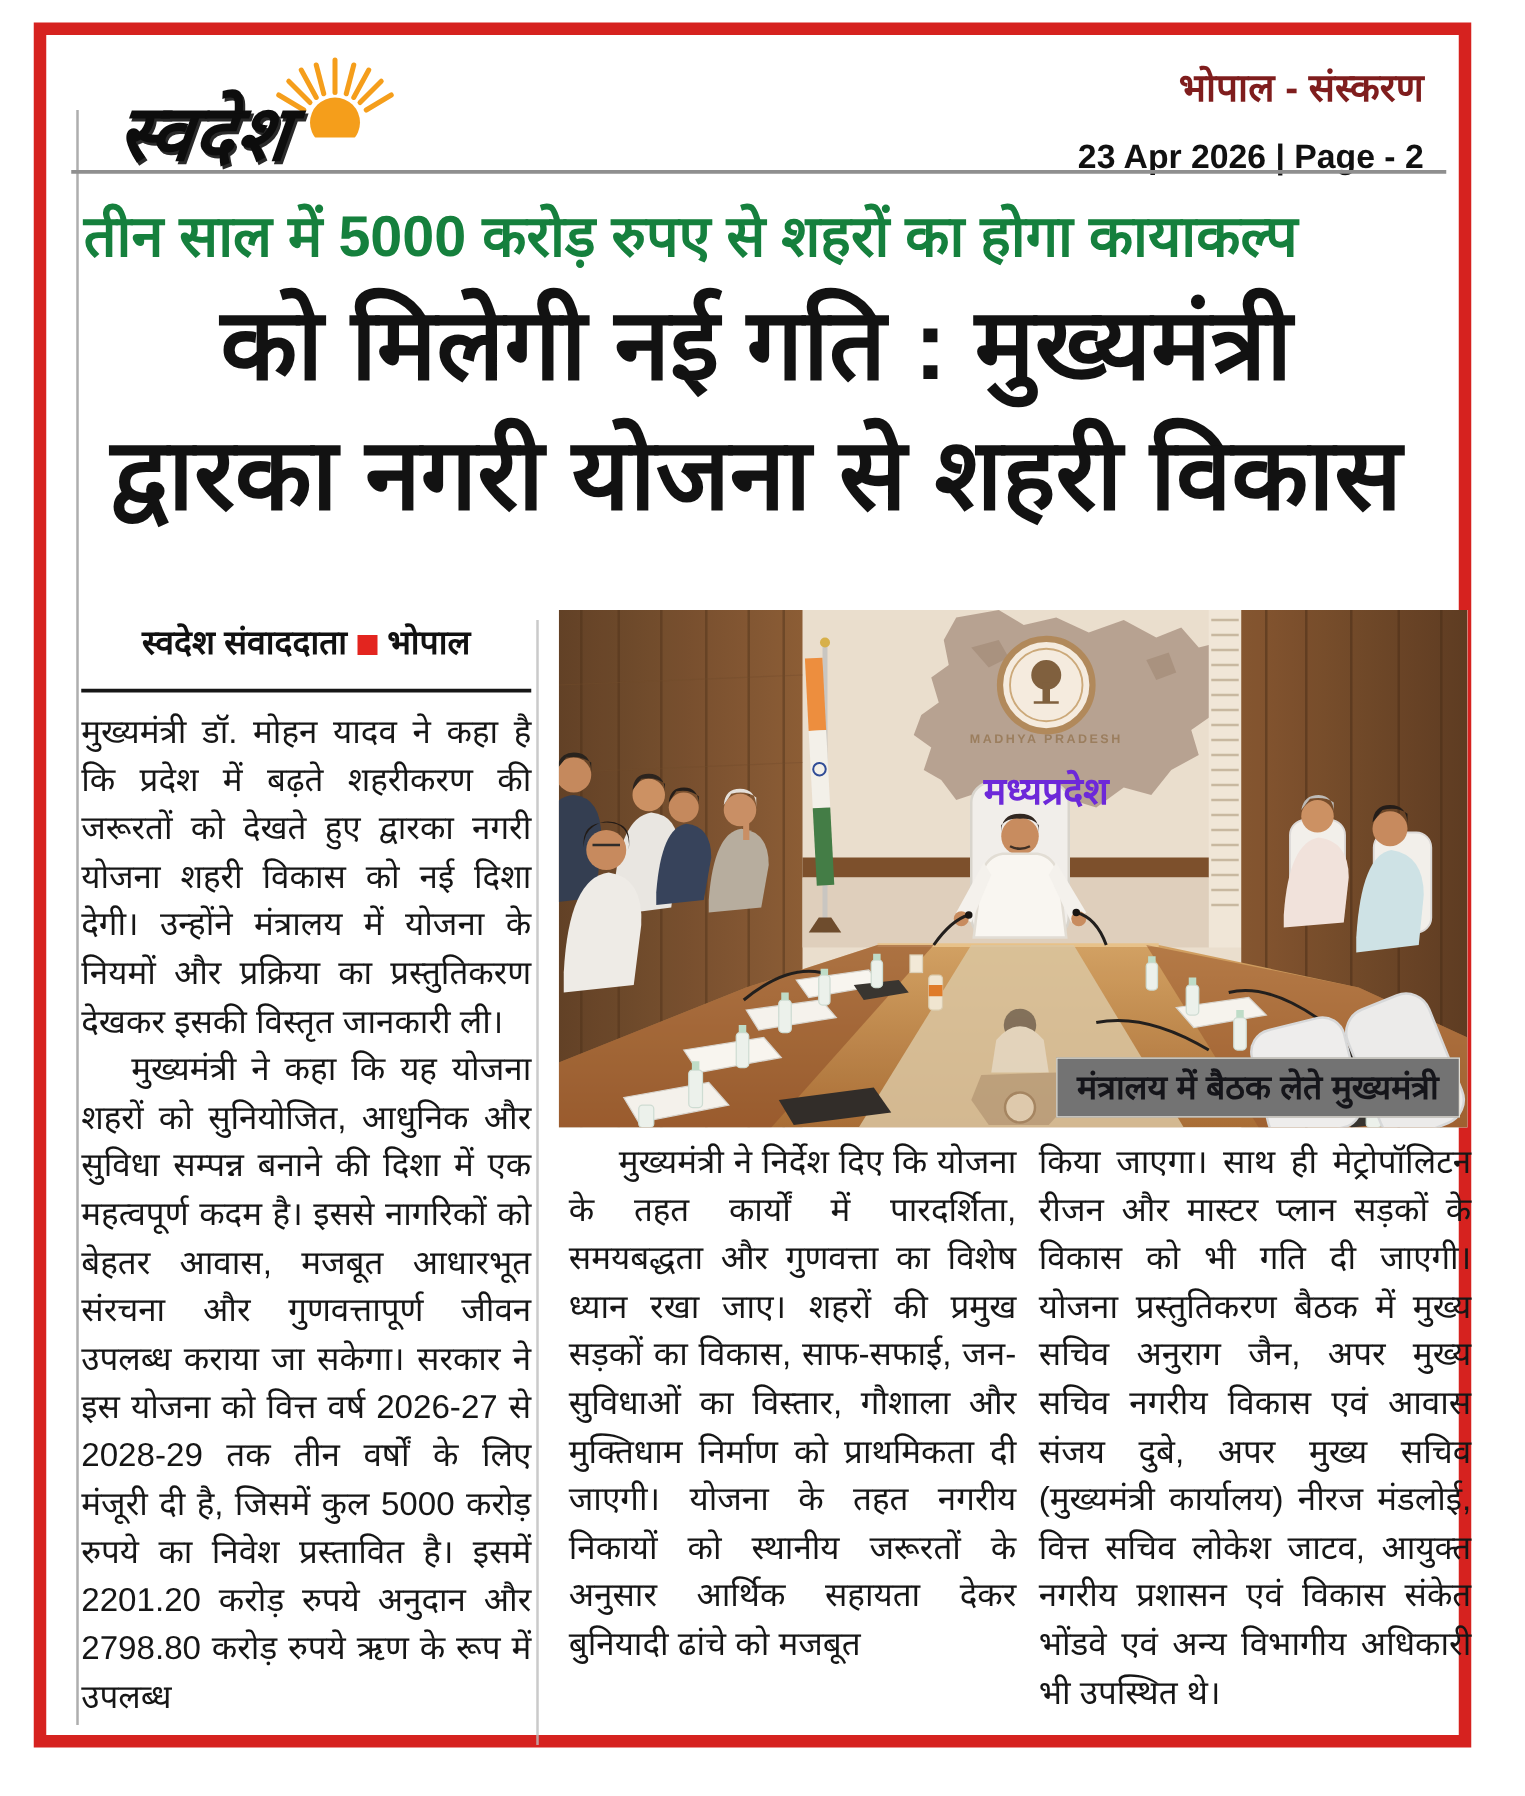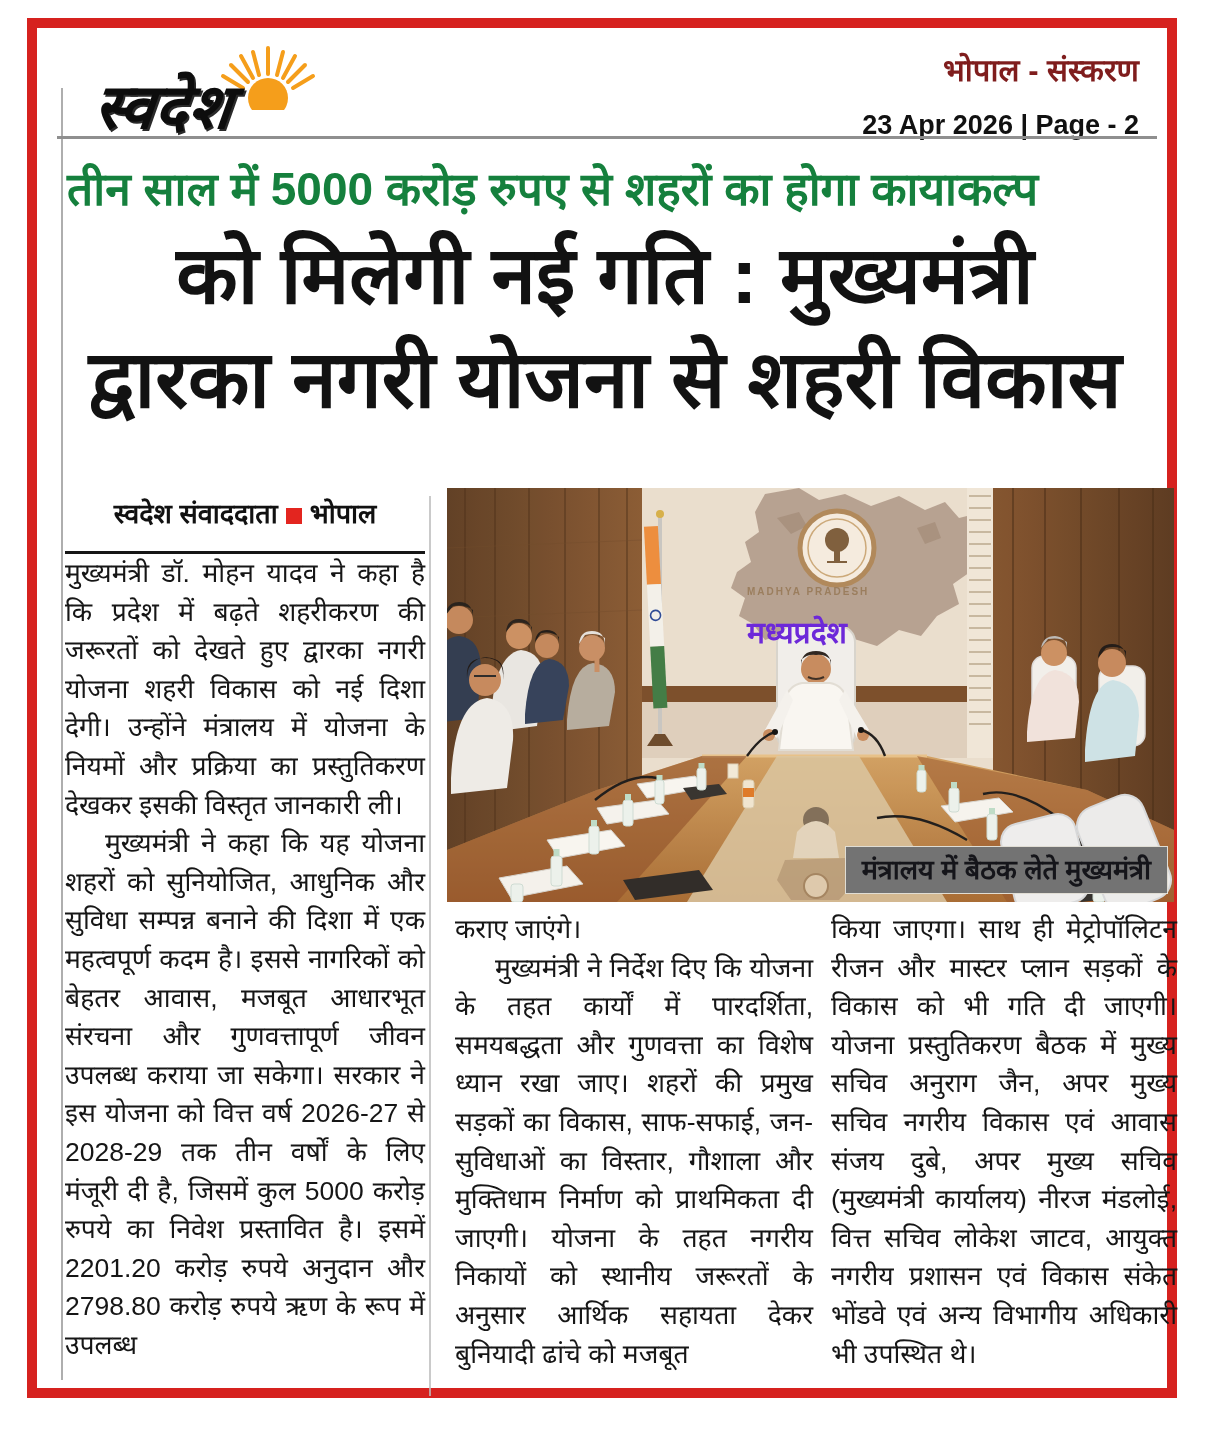--- a/index.html
+++ b/index.html
@@ -40,27 +40,27 @@
 
   
   .col1{position:absolute;left:28px;top:466px;width:360px;}
   .byline{
     text-align:center;font-size:27px;font-weight:bold;color:#111;
     padding-bottom:20px;border-bottom:3px solid #161616;white-space:nowrap;
   }
   .byline-square{display:inline-block;width:16px;height:16px;background:#e3251f;margin:0 8px;vertical-align:middle;}
   .bodytext{font-size:26.5px;line-height:38.6px;text-align:justify;color:#161616;}
   .bodytext p{margin:0;}
-  .col1 .bodytext{margin-top:0;}
+  .col1 .bodytext{margin-top:12px;}
   p.indent{text-indent:40px;}
 
   
   .photo{position:absolute;left:410px;top:460px;width:727px;height:414px;overflow:hidden;background:#e9dfd2;}
   .photo svg{display:block;}
-  .wall-text{position:absolute;left:300px;top:98px;width:180px;pointer-events:none;}
+  .wall-text{position:absolute;left:300px;top:98px;width:180px;text-align:center;pointer-events:none;}
   .wall-text-en{font-size:10px;font-weight:bold;letter-spacing:2px;color:#9b7e5e;}
   .wall-text-hi{font-size:30px;font-weight:bold;color:#6d28d9;margin-top:14px;}
   .photo-caption{
     position:absolute;right:6px;bottom:8px;background:#737373;border:1px solid #e0ddd4;
     font-size:27px;font-weight:bold;color:#15151a;padding:3px 16px 6px 16px;white-space:nowrap;
   }
 
   
   .col2{position:absolute;left:418px;top:882px;width:358px;}
   .col3{position:absolute;left:794px;top:882px;width:346px;}
@@ -338,21 +338,20 @@
 
       <div class="wall-text">
         <div class="wall-text-en">MADHYA PRADESH</div>
         <div class="wall-text-hi">मध्यप्रदेश</div>
       </div>
       <div class="photo-caption">मंत्रालय में बैठक लेते मुख्यमंत्री</div>
     </div>
 
     <div class="col2">
       <div class="bodytext">
-        <p>कराए जाएंगे।</p>
         <p class="indent">मुख्यमंत्री ने निर्देश दिए कि योजना के तहत कार्यों में पारदर्शिता, समयबद्धता और गुणवत्ता का विशेष ध्यान रखा जाए। शहरों की प्रमुख सड़कों का विकास, साफ-सफाई, जन-सुविधाओं का विस्तार, गौशाला और मुक्तिधाम निर्माण को प्राथमिकता दी जाएगी। योजना के तहत नगरीय निकायों को स्थानीय जरूरतों के अनुसार आर्थिक सहायता देकर बुनियादी ढांचे को मजबूत</p>
       </div>
     </div>
 
     <div class="col3">
       <div class="bodytext">
         <p>किया जाएगा। साथ ही मेट्रोपॉलिटन रीजन और मास्टर प्लान सड़कों के विकास को भी गति दी जाएगी। योजना प्रस्तुतिकरण बैठक में मुख्य सचिव अनुराग जैन, अपर मुख्य सचिव नगरीय विकास एवं आवास संजय दुबे, अपर मुख्य सचिव (मुख्यमंत्री कार्यालय) नीरज मंडलोई, वित्त सचिव लोकेश जाटव, आयुक्त नगरीय प्रशासन एवं विकास संकेत भोंडवे एवं अन्य विभागीय अधिकारी भी उपस्थित थे।</p>
       </div>
     </div>
   </div>

